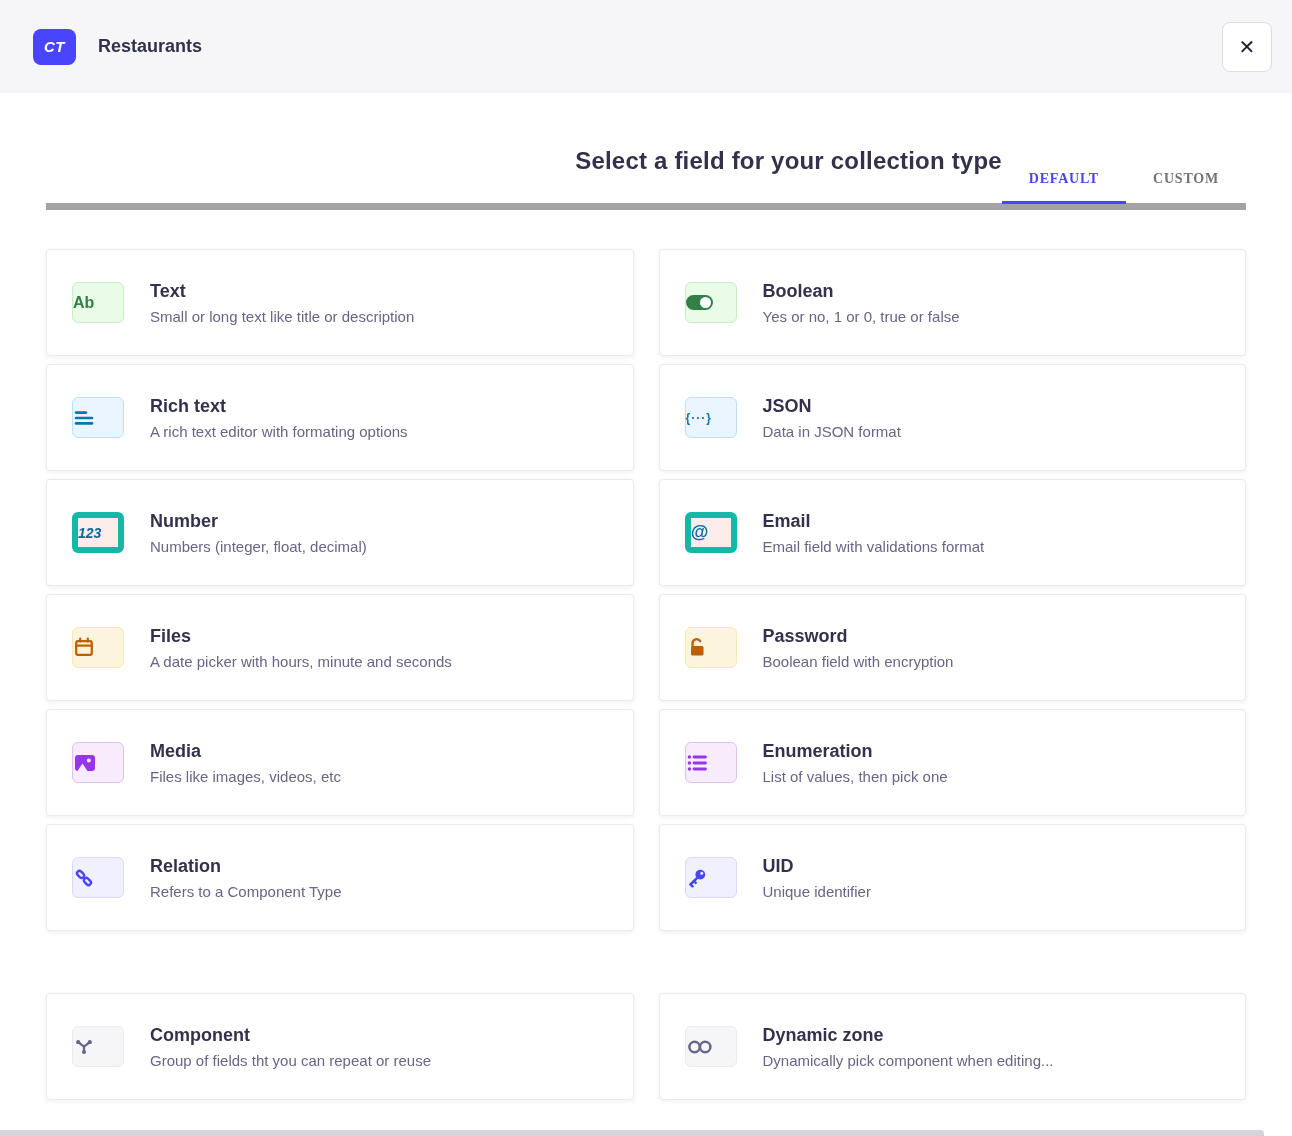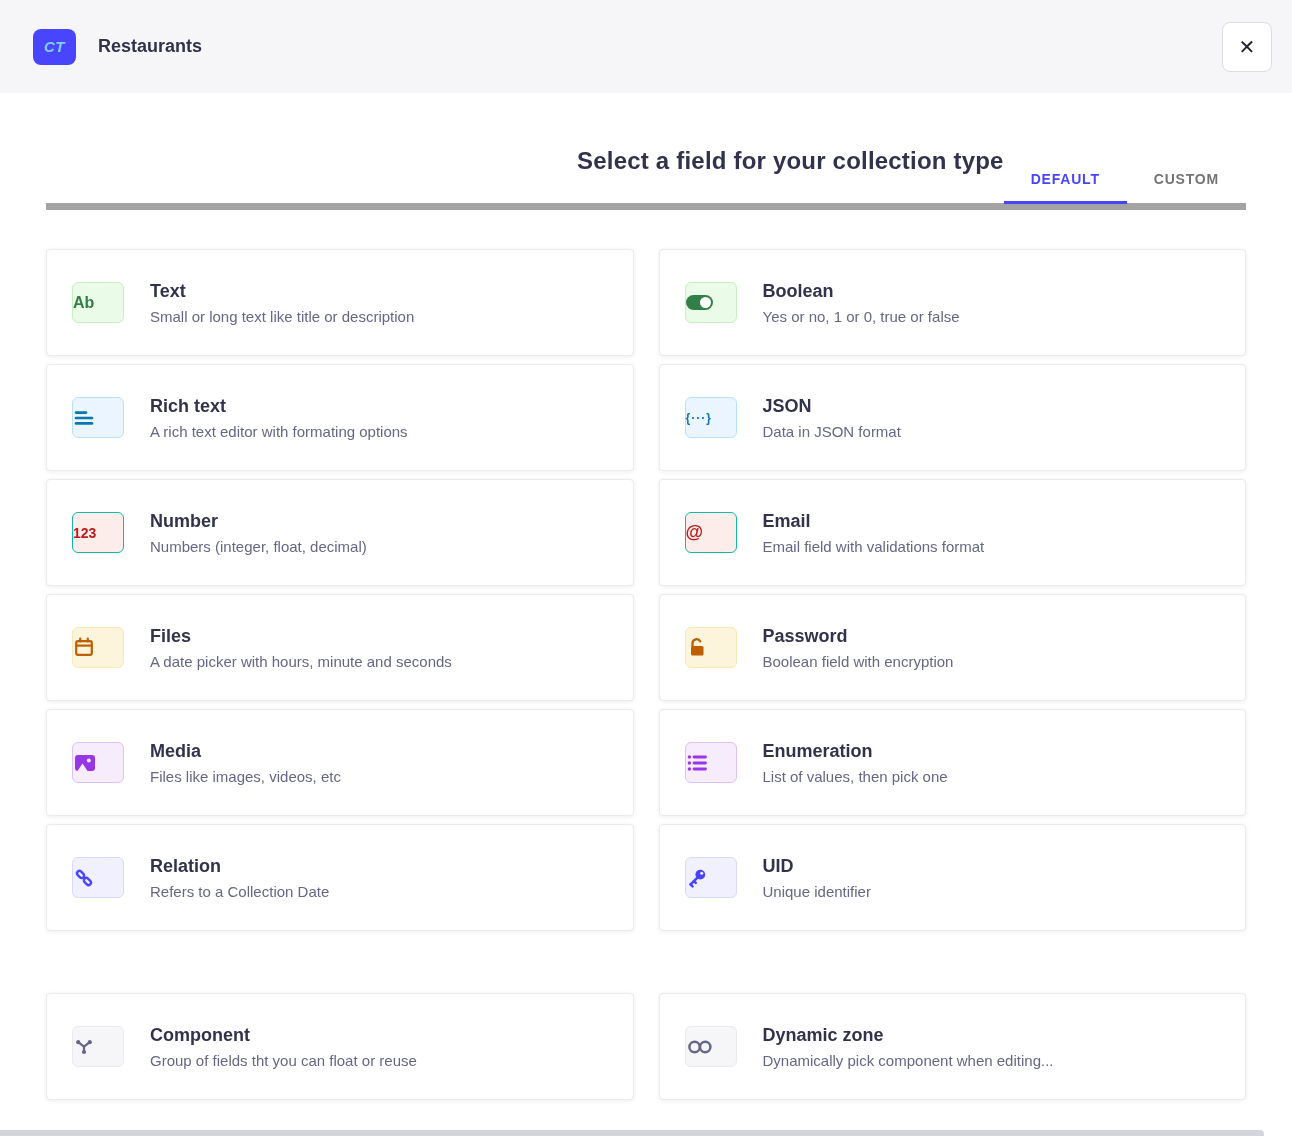--- a/index.html
+++ b/index.html
@@ -12,21 +12,21 @@
     position:relative;
     overflow:hidden;
   }
   
   .header {
     height:93px; background:#f6f6f9;
     display:flex; align-items:center;
     padding:0 20px 0 33px;
   }
   .ct-badge {
-    background:#4945ff; color:#7dd3fc;
+    background:#4945ff; color:#ffffff;
     font-weight:bold; font-style:italic;
     font-size:15px; letter-spacing:.5px;
     border-radius:8px;
     width:43px; height:36px;
     display:flex; align-items:center; justify-content:center;
   }
   .header-title { font-size:18px; font-weight:bold; margin-left:22px; color:#32324d; }
   .spacer { flex:1; }
   .close-btn {
     width:50px; height:50px;
@@ -36,21 +36,21 @@
   }
   .close-x { font-size:20px; color:#212134; line-height:1; }
   
   .content { padding:0 46px; }
   .heading-row {
     margin-top:54px;
     display:flex; justify-content:flex-end; align-items:flex-end;
     border-bottom:7px solid #a3a3a3;
   }
   h1 { font-size:24px; font-weight:bold; margin:0 0 28px 2px; color:#32324d; letter-spacing:.2px; }
-  .tabs { display:flex; }
+  .tabs { display:flex;font-family:Liberation Serif, serif; }
   .tab {
     font-size:14px; font-weight:bold; letter-spacing:.8px;
     padding:0 27px 16px; cursor:pointer; color:#737373;
   }
   .tab.active { color:#4945ff; border-bottom:3px solid #4945ff; margin-bottom:-1px; padding-bottom:14px; }
   
   .grid {
     margin-top:39px;
     display:grid; grid-template-columns:1fr 1fr;
     column-gap:25px; row-gap:8px;
@@ -64,21 +64,21 @@
     display:flex; align-items:center;
     padding-left:25px; cursor:pointer;
   }
   .badge {
     width:52px; height:41px; border-radius:6px;
     display:flex; align-items:center; justify-content:flex-start;
     flex:none;
   }
   .b-green  { background:#eafbe7; border:1px solid #c6f0c2; color:#328048; }
   .b-blue   { background:#eaf5ff; border:1px solid #b8e1ff; color:#0c75af; }
-  .b-red    { background:#fcecea; border:1px solid #14b8a6; color:#b91c1c; }
+  .b-red    { background:#fcecea; border:6px solid #14b8a6; color:#0369a1;font-style:italic; }
   .b-yellow { background:#fdf4dc; border:1px solid #fae7b9; color:#be5d01; }
   .b-purple { background:#f6ecfc; border:1px solid #e0c1f4; color:#9736e8; }
   .b-indigo { background:#f0f0ff; border:1px solid #d9d8ff; color:#4945ff; }
   .b-gray   { background:#f6f6f9; border:1px solid #eaeaef; color:#666687; }
   .glyph-ab   { font-size:16px; font-weight:bold; }
   .glyph-json { font-size:12px; font-weight:bold; letter-spacing:1px; }
   .glyph-num  { font-size:14px; font-weight:bold; }
   .glyph-at   { font-size:18px; font-weight:bold; }
   .toggle { width:27px; height:15px; border-radius:8px; background:#328048; position:relative; }
   .toggle::after {
@@ -245,21 +245,21 @@
       <div class="badge b-indigo">
         <svg width="22" height="22" viewBox="0 0 22 22">
           <g fill="none" stroke="#4945ff" stroke-width="2.4">
             <rect x="3.6" y="5.1" width="8" height="4.8" rx="2.4" transform="rotate(45 7.6 7.5)"></rect>
             <rect x="10.4" y="12.1" width="8" height="4.8" rx="2.4" transform="rotate(45 14.4 14.5)"></rect>
           </g>
         </svg>
       </div>
       <div class="meta">
         <div class="field-title">Relation</div>
-        <div class="field-desc">Refers to a Collection Date</div>
+        <div class="field-desc">Refers to a Component Type</div>
       </div>
     </div>
 
     <div class="card">
       <div class="badge b-indigo">
         <svg width="22" height="22" viewBox="0 0 22 22">
           <circle cx="14.3" cy="7.6" r="4.9" fill="#4945ff"></circle>
           <circle cx="15.7" cy="6.2" r="1.5" fill="#f0f0ff"></circle>
           <line x1="11.2" y1="10.8" x2="4.6" y2="17.4" stroke="#4945ff" stroke-width="2.6" stroke-linecap="round"></line>
           <line x1="4.6" y1="17.4" x2="6.5" y2="19.3" stroke="#4945ff" stroke-width="2.6" stroke-linecap="round"></line>
@@ -284,21 +284,21 @@
             <line x1="16.8" y1="5.2" x2="11" y2="9.6"></line>
             <line x1="11" y1="9.6" x2="11" y2="15"></line>
           </g>
           <circle cx="5.2" cy="5.2" r="2.1" fill="#666687"></circle>
           <circle cx="16.8" cy="5.2" r="2.1" fill="#666687"></circle>
           <circle cx="11" cy="15" r="2.1" fill="#666687"></circle>
         </svg>
       </div>
       <div class="meta">
         <div class="field-title">Component</div>
-        <div class="field-desc">Group of fields tht you can float or reuse</div>
+        <div class="field-desc">Group of fields tht you can repeat or reuse</div>
       </div>
     </div>
 
     <div class="card">
       <div class="badge b-gray">
         <svg width="28" height="16" viewBox="0 0 28 16">
           <circle cx="8.6" cy="8" r="5.2" fill="none" stroke="#666687" stroke-width="2.5"></circle>
           <circle cx="19.2" cy="8" r="5.2" fill="none" stroke="#666687" stroke-width="2.5"></circle>
         </svg>
       </div>

